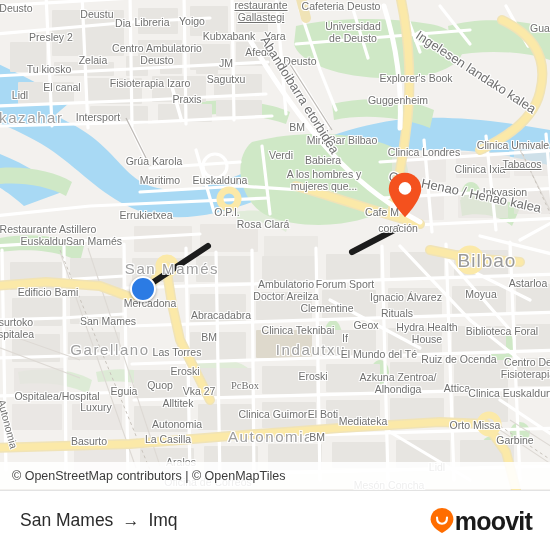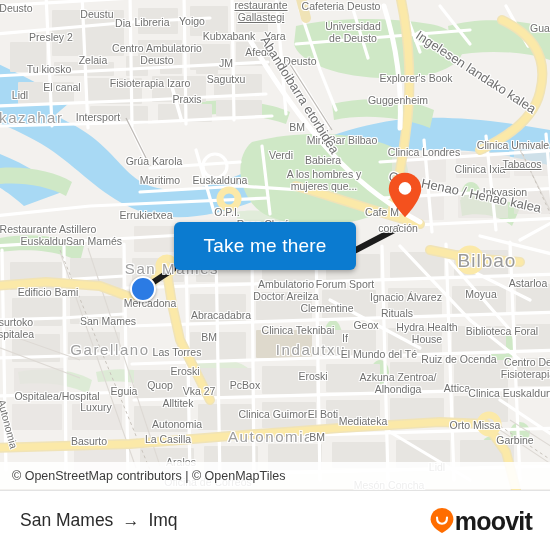--- a/index.html
+++ b/index.html
@@ -500,21 +500,21 @@
         <div class="map-label poi" style="left: 379px; top: 354px;">El Mundo del Té</div>
         <div class="map-label poi" style="left: 459px; top: 359px;">Ruiz de Ocenda</div>
         <div class="map-label poi two-line" style="left: 528px; top: 368px;">Centro De
 Fisioterapia</div>
         <div class="map-label poi" style="left: 57px; top: 387px; margin-top: 9px;">Ospitalea/Hospital</div>
         <div class="map-label poi" style="left: 124px; top: 391px;">Eguia</div>
         <div class="map-label poi" style="left: 160px; top: 385px;">Quop</div>
         <div class="map-label poi" style="left: 199px; top: 391px;">Vka 27</div>
         <div class="map-label poi" style="left: 185px; top: 371px;">Eroski</div>
         <div class="map-label poi" style="left: 313px; top: 376px;">Eroski</div>
-        <div class="map-label poi" style="left: 245px; top: 385px;">PcBox</div>
+        <div class="map-label poi" style="left: 245px; top: 385px; font-family: Liberation Serif, serif;">PcBox</div>
         <div class="map-label poi two-line" style="left: 398px; top: 383px;">Azkuna Zentroa/
 Alhondiga</div>
         <div class="map-label poi" style="left: 457px; top: 388px;">Attica</div>
         <div class="map-label poi" style="left: 513px; top: 393px;">Clinica Euskalduna</div>
         <div class="map-label poi" style="left: 178px; top: 403px;">Alltitek</div>
         <div class="map-label poi" style="left: 96px; top: 407px;">Luxury</div>
         <div class="map-label poi" style="left: 274px; top: 414px;">Clinica Guimon</div>
         <div class="map-label poi" style="left: 323px; top: 414px;">El Boti</div>
         <div class="map-label poi" style="left: 363px; top: 421px;">Mediateka</div>
         <div class="map-label poi" style="left: 475px; top: 425px;">Orto Missa</div>
@@ -537,21 +537,20 @@
     <div id="origin-dot" style="left: 130px; top: 276px; background: rgb(43, 123, 228);"></div>
 
     <div id="dest-pin" style="left: 388px; top: 172px;">
       <svg width="34" height="46" viewBox="0 0 34 46">
         <path d="M17 0.8 C7.9 0.8 0.8 7.9 0.8 17 C0.8 28.5 17 45.2 17 45.2
                  C17 45.2 33.2 28.5 33.2 17 C33.2 7.9 26.1 0.8 17 0.8 Z" fill="#f4511e"></path>
         <circle cx="17" cy="16.4" r="6.3" fill="#ffffff"></circle>
       </svg>
     </div>
 
-    <button id="take-me-there" style="background: rgb(11, 123, 208);">Take me there</button>
 
     <div id="attribution">
       <span>© OpenStreetMap contributors | © OpenMapTiles</span>
     </div>
   </div>
 
   <div id="footer">
     <div id="route-summary">
       <span>San Mames</span>
       <span id="route-arrow">→</span>

